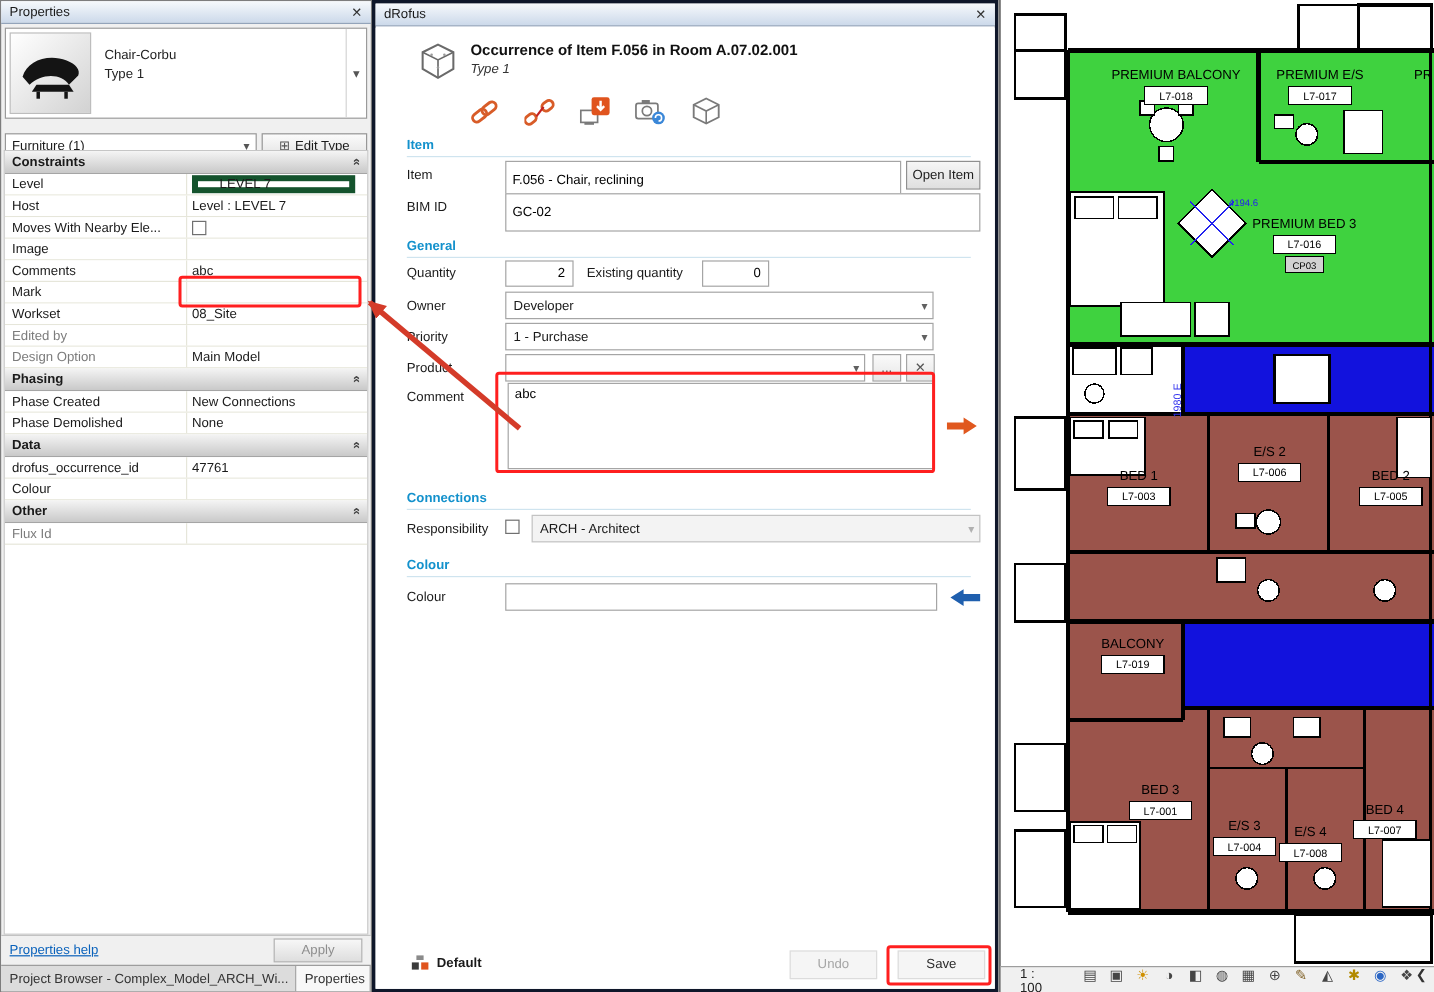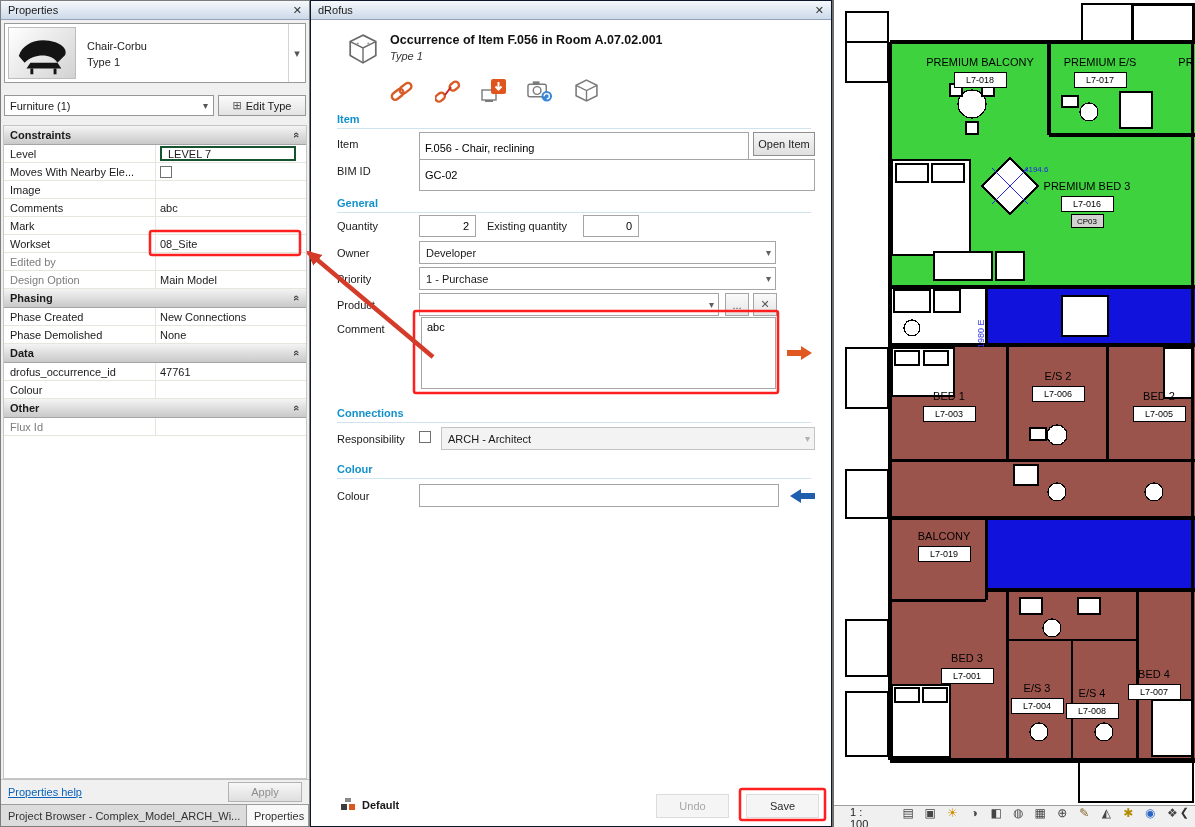--- a/index.html
+++ b/index.html
@@ -1,43 +1,43 @@
 <!DOCTYPE html>
 <html><head>
 <meta charset="utf-8">
 <style>
   *{margin:0;padding:0;box-sizing:border-box}
   html,body{width:1195px;height:827px}
   body{position:relative;font-family:"Liberation Sans",sans-serif;font-size:11px;color:#1a1a1a;background:#9a9a9a;overflow:hidden}
 
   .panel{position:absolute;top:0;height:827px;background:#f0f0f0}
   #properties-panel{left:0;width:310px;border:1px solid #7d7d7d}
-  #drofus-panel{left:310px;width:522px;background:#fff;border:1px solid #0f172a}
+  #drofus-panel{left:310px;width:522px;background:#fff;border:3px solid #0f172a}
   #plan-panel{left:832px;width:363px;background:#fff;border-left:2px solid #6f6f6f}
 
   .titlebar{height:19px;background:linear-gradient(#f6f9fc,#ccd9ea);border-bottom:1px solid #93a4ba;display:flex;align-items:center;padding:0 7px}
   .titlebar .t-close{margin-left:auto;color:#333;font-size:11px;cursor:default}
 
   
-  .type-box{margin:3px 3px 12px 3px;height:60px;background:#fff;border:1px solid #9a9a9a;display:flex;align-items:stretch}
+  .type-box{margin:3px 3px 12px 3px;height:76px;background:#fff;border:1px solid #9a9a9a;display:flex;align-items:stretch}
   .type-thumb{width:68px;margin:3px;background:linear-gradient(135deg,#ffffff,#d2d2d2);border:1px solid #bdbdbd;display:flex;align-items:center;justify-content:center}
   .type-text{flex:1;padding:14px 0 0 8px;line-height:16px;color:#222}
   .type-dd{width:17px;border-left:1px solid #d4d4d4;display:flex;align-items:center;justify-content:center;color:#555}
   .cat-row{display:flex;margin:3px 3px 0 3px;gap:4px;height:21px}
   .cat-select{flex:1;border:1px solid #979797;background:#fff;display:flex;align-items:center;padding:0 5px}
   .cat-select .ddc{margin-left:auto;color:#555;font-size:10px}
   .edit-type-btn{width:88px;border:1px solid #979797;background:linear-gradient(#fbfbfb,#e3e3e3);display:flex;align-items:center;justify-content:center;gap:4px}
   .props-body{position:absolute;top:124px;left:2px;right:2px;bottom:47px;background:#fff;border:1px solid #c6c6c6;overflow:hidden}
   .sec-header{display:flex;align-items:center;height:19px;background:linear-gradient(#f4f4f4,#c9c9c9);border-bottom:1px solid #a5a5a5;padding:0 6px;font-weight:bold}
   .sec-header .chev{margin-left:auto;display:inline-block;transform:rotate(90deg);color:#444;font-size:11px}
   .prop-row{display:flex;height:18px;border-bottom:1px solid #e6e6da;align-items:center;background:#fff}
   .prop-label{width:152px;padding-left:6px;border-right:1px solid #e6e6da;white-space:nowrap;overflow:hidden;height:100%;display:flex;align-items:center}
   .prop-value{flex:1;height:100%;display:flex;align-items:center;padding-left:4px;white-space:nowrap;overflow:hidden}
   .dim{color:#7c7c7c}
-  .val-outline{flex:1;margin:1px 10px 1px 0;border:2px solid #14532d;height:15px;display:flex;align-items:center;padding:0 6px}
+  .val-outline{flex:1;margin:1px 10px 1px 0;border:5px solid #14532d;height:15px;display:flex;align-items:center;padding:0 18px}
   .cbx{width:12px;height:12px;border:1px solid #707070;background:#fff;display:inline-block}
   .props-bottom{position:absolute;left:0;right:0;bottom:22px;height:25px;background:#f0f0f0;border-top:1px solid #c2c2c2;display:flex;align-items:center}
   .props-help{color:#0a62bb;text-decoration:underline;margin-left:7px}
   .apply-btn{margin-left:auto;margin-right:7px;width:74px;height:20px;border:1px solid #b2b2b2;background:linear-gradient(#f7f7f7,#dedede);color:#8d8d8d;display:flex;align-items:center;justify-content:center}
   .props-tabs{position:absolute;left:0;right:0;bottom:0;height:22px;background:#dcdcdc;border-top:1px solid #9d9d9d;display:flex}
   .ptab{border-right:1px solid #9d9d9d;display:flex;align-items:center;padding:0 7px;white-space:nowrap;overflow:hidden;color:#333}
   .ptab.inactive{width:246px;background:#dcdcdc}
   .ptab.active{flex:1;background:#f8f8f8}
 
   
@@ -114,20 +114,24 @@
 
     <div class="sec-header">
       <span>Constraints</span>
       <span class="chev">«</span>
     </div>
     <div class="prop-row">
       <span class="prop-label">Level</span>
       <span class="prop-value">
           <span class="val-outline">LEVEL 7</span>
         </span>
+    </div>
+    <div class="prop-row">
+      <span class="prop-label">Host</span>
+      <span class="prop-value">Level : LEVEL 7</span>
     </div>
     <div class="prop-row">
       <span class="prop-label">Moves With Nearby Ele...</span>
       <span class="prop-value">
           <span class="cbx"></span>
         </span>
     </div>
 
     <div class="prop-row">
       <span class="prop-label">Image</span>

